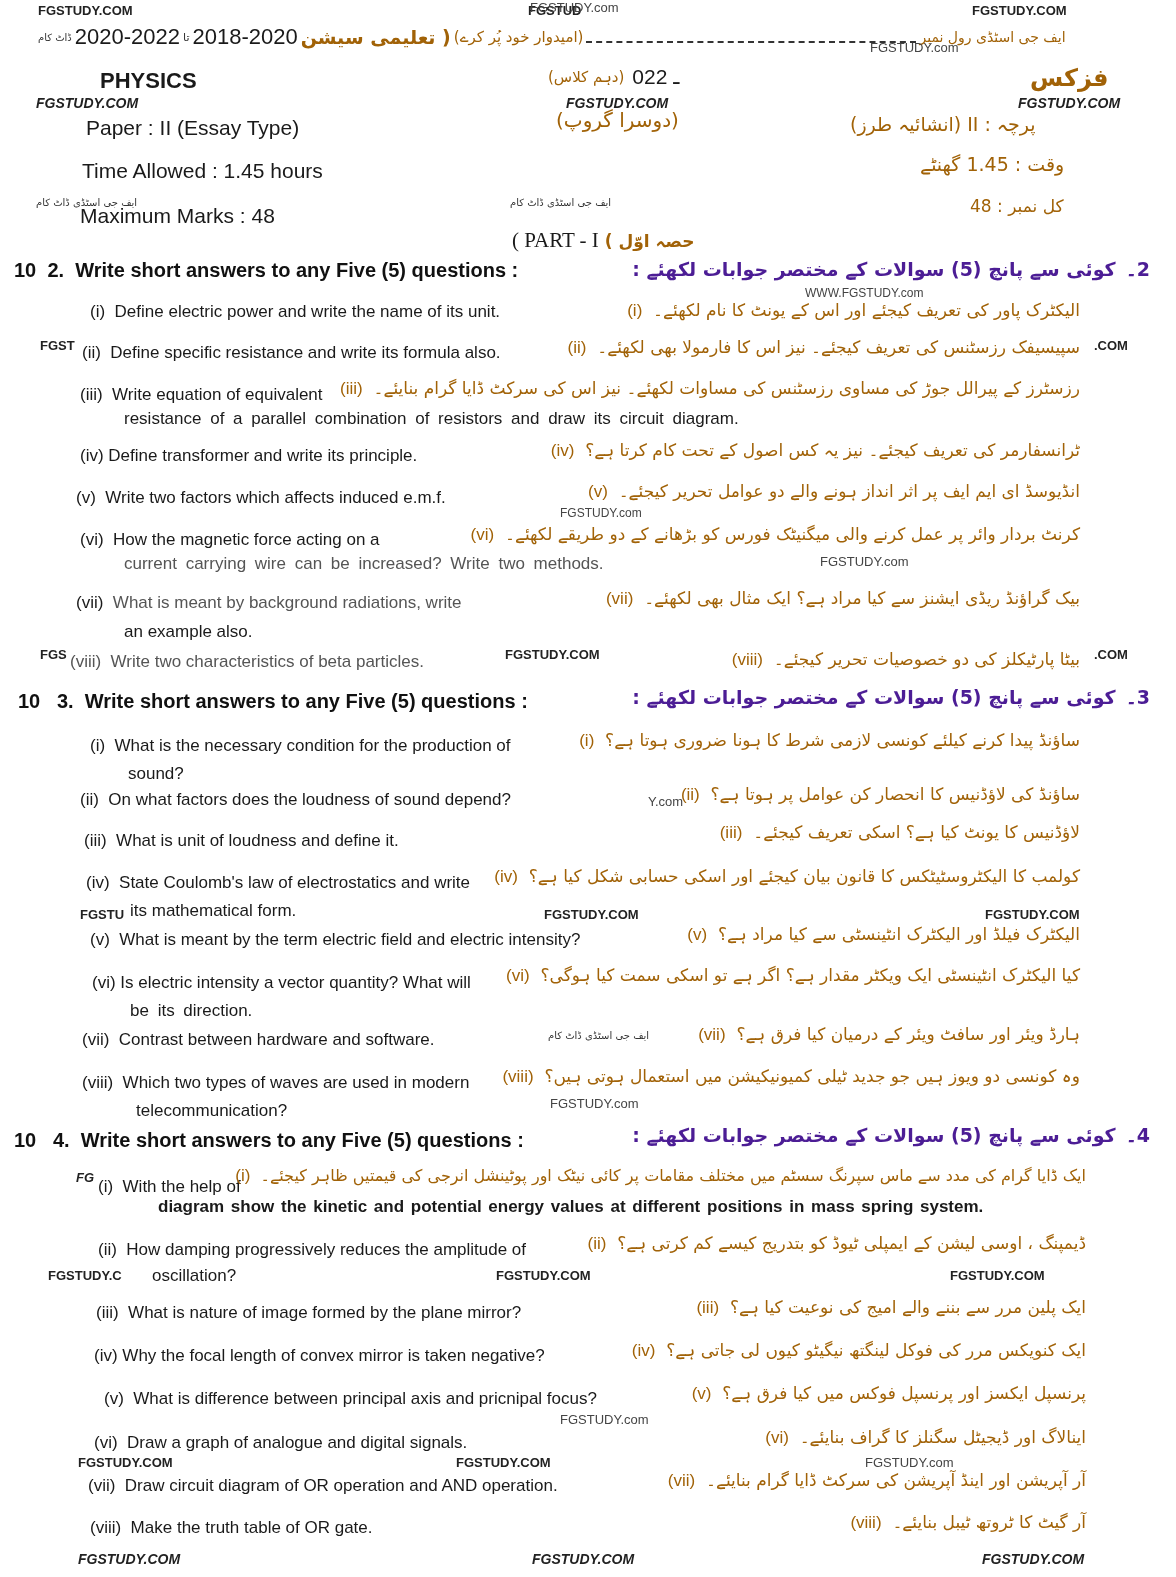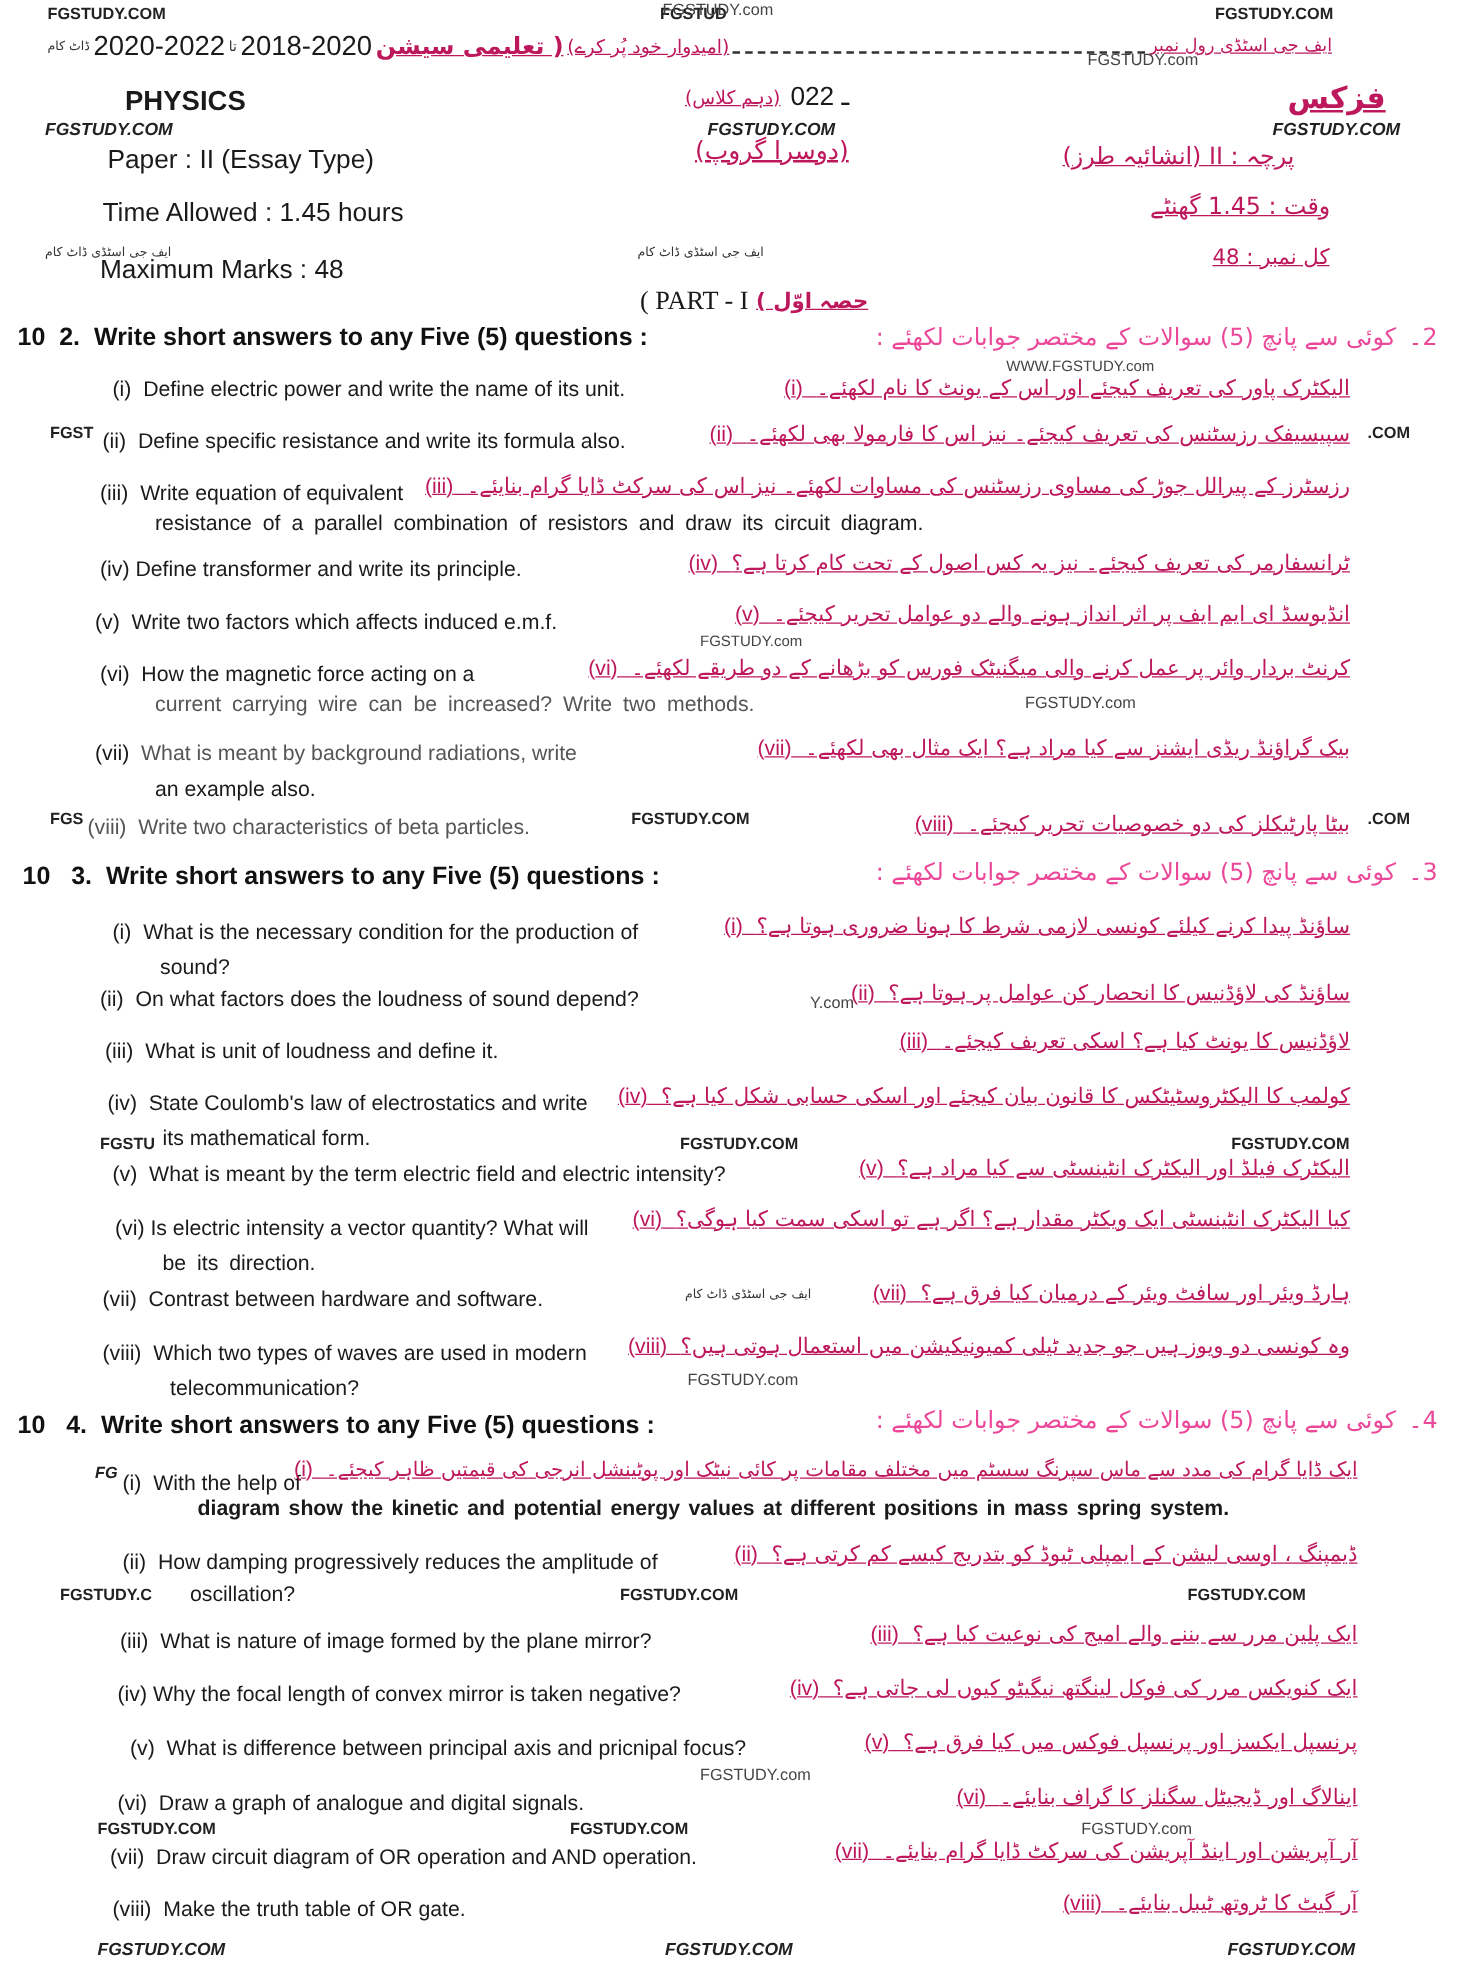--- a/index.html
+++ b/index.html
@@ -2,27 +2,27 @@
 <html><head>
 <meta charset="utf-8">
 <style>
   html, body { margin:0; padding:0; background:#ffffff; }
   body { width:1176px; height:1577px; position:relative; overflow:hidden; color:#1a1a1a;
          font-family:"Liberation Sans", "DejaVu Sans", sans-serif; }
   .abs { position:absolute; white-space:nowrap; }
   .wm { font-family:"Liberation Sans", sans-serif; font-weight:bold; font-size:13px; color:#222; }
   .wm-light { font-family:"Liberation Sans", sans-serif; font-size:13px; color:#444; }
   .wm-it { font-style:italic; font-weight:bold; font-size:14px; color:#222; }
-  .urdu { direction:rtl; font-family:"DejaVu Sans", sans-serif; font-size:17px; color:#be185d; text-align:right;text-decoration:underline; }
+  .urdu { direction:rtl; font-family:"DejaVu Sans", sans-serif; font-size:17px; color:#a16207; text-align:right; }
   .urdu-small { direction:rtl; font-family:"DejaVu Sans", sans-serif; font-size:10px; color:#333; }
   .eng { font-family:"Liberation Sans", sans-serif; font-size:17px; color:#1a1a1a; }
   .eng-light { color:#555; }
   .hdr { font-family:"Liberation Sans", sans-serif; font-size:21px; color:#1a1a1a; }
   .sec-title { font-family:"Liberation Sans", sans-serif; font-weight:bold; font-size:20px; color:#111; }
-  .urdu-sec { direction:rtl; font-family:"DejaVu Sans", sans-serif; font-weight:normal; font-size:19px; color:#ec4899; }
+  .urdu-sec { direction:rtl; font-family:"DejaVu Sans", sans-serif; font-weight:bold; font-size:19px; color:#4c1d95; }
   .num { font-family:"Liberation Sans", sans-serif; font-size:17px; }
   .roll-line { border-bottom:2px dashed #333; display:inline-block; width:330px; height:10px; }
 </style>
 </head>
 <body>
 
 <div class="abs wm" style="left:38px;top:3px;">FGSTUDY.COM</div>
 <div class="abs wm" style="left:480px;top:3px;padding-left:48px;">FGSTUD</div>
 <div class="abs wm-light" style="left:530px;top:0px;">FGSTUDY.com</div>
 <div class="abs wm" style="left:972px;top:3px;">FGSTUDY.COM</div>

